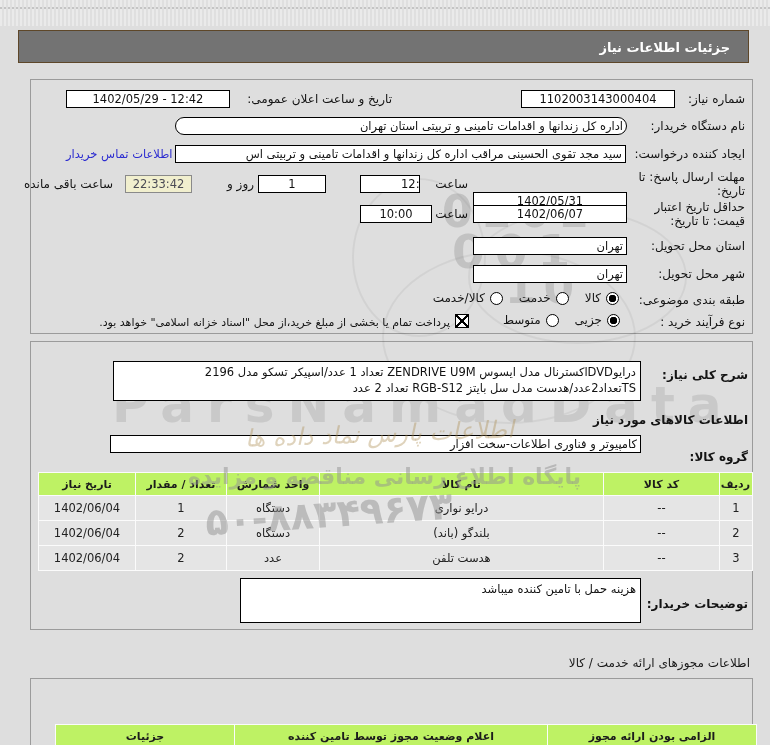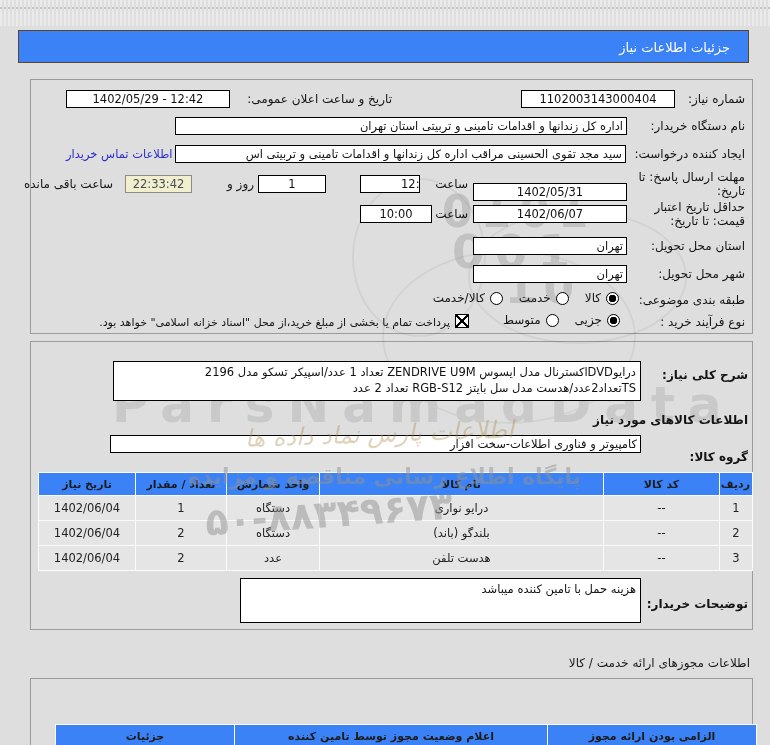--- a/index.html
+++ b/index.html
@@ -8,22 +8,22 @@
     background:#dedede;direction:rtl;
     font-family:"DejaVu Sans","Liberation Sans",sans-serif;
   }
   .abs{position:absolute;}
   
   .top-texture{left:0;top:0;width:770px;height:26px;
     background:repeating-linear-gradient(90deg,#eaeaea 0 2px,#dfdfdf 2px 4px);}
   .dotline{left:0;top:7px;width:770px;border-top:2px dotted #c4c4c4;}
   
   .title-bar{left:18px;top:30px;width:731px;height:33px;
-    background:#3b82f6;border:1px solid #5E4729;color:#fff;
-    font-size:13px;line-height:33px;padding-right:18px;box-sizing:border-box;z-index:2;}
+    background:#737373;border:1px solid #5E4729;color:#fff;
+    font-size:13px;line-height:33px;padding-right:18px;box-sizing:border-box;z-index:2;font-weight:bold;}
   
   .panel{border:1px solid #9b9b9b;z-index:0;}
   
   .lbl{position:absolute;font-size:12px;color:#141414;white-space:nowrap;z-index:3;}
   .lbl.b{font-weight:bold;}
   .lbl.wrap{white-space:normal;width:120px;line-height:14px;text-align:right;}
   .inp{position:absolute;background:#fff;border:1px solid #000;height:18px;
     box-sizing:border-box;font-size:11.5px;line-height:16px;padding:0 3px;
     z-index:2;white-space:nowrap;overflow:hidden;color:#111;}
   .inp.c{text-align:center;direction:ltr;}
@@ -43,21 +43,21 @@
     background:#fff;z-index:3;cursor:pointer;}
   .checkbox.checked{background:
     linear-gradient(45deg,transparent 44%,#000 44%,#000 56%,transparent 56%),
     linear-gradient(-45deg,transparent 44%,#000 44%,#000 56%,transparent 56%),#fff;}
   
   .txtbox{position:absolute;background:#fff;border:1px solid #000;box-sizing:border-box;
     font-size:11.5px;color:#111;padding:2px 4px;z-index:2;text-align:right;line-height:16px;}
   
   table.grid{position:absolute;border-collapse:separate;border-spacing:1px;
     background:#fbfbfb;z-index:2;table-layout:fixed;}
-  table.grid th{background:#3b82f6;color:#1c1c1c;font-size:11px;font-weight:bold;
+  table.grid th{background:#bef264;color:#1c1c1c;font-size:11px;font-weight:bold;
     height:22px;padding:0 2px;overflow:hidden;white-space:nowrap;text-align:center;}
   table.grid td{background:#e5e5e5;color:#222;font-size:11.5px;text-align:center;
     height:24px;padding:0 3px;overflow:hidden;white-space:nowrap;}
   
   .wm{position:absolute;pointer-events:none;white-space:nowrap;}
   .wm-under{z-index:1;}
   .wm-over{z-index:6;}
   .wm-ellipse{border:2px solid rgba(0,0,0,0.05);border-radius:50%;}
   .wm-digits{font-weight:bold;color:rgba(130,130,130,0.30);direction:ltr;}
   .wm-brand{font-weight:bold;color:#c9c9c9;direction:ltr;letter-spacing:13px;font-size:50px;}
@@ -84,28 +84,28 @@
   <div class="wm wm-under wm-brand" style="left:112px;top:376px;">ParsNamadData</div>
 
   <div class="abs panel" style="left:30px;top:79px;width:721px;height:253px;"></div>
 
   <div class="lbl" style="right:25px;top:92px;">شماره نیاز:</div>
   <div class="inp c" style="left:473px;top:90px;width:154px;margin-left:48px;">1102003143000404</div>
   <div class="lbl" style="right:378px;top:92px;">تاریخ و ساعت اعلان عمومی:</div>
   <div class="inp c" style="left:66px;top:90px;width:164px;">1402/05/29 - 12:42</div>
 
   <div class="lbl" style="right:25px;top:119px;">نام دستگاه خریدار:</div>
-  <div class="inp r" style="left:175px;top:117px;width:452px;">اداره کل زندانها و اقدامات تامینی و تربیتی استان تهران</div>
+  <div class="inp r" style="left:175px;top:117px;width:452px;border-radius:9px;">اداره کل زندانها و اقدامات تامینی و تربیتی استان تهران</div>
 
   <div class="lbl" style="right:25px;top:147px;">ایجاد کننده درخواست:</div>
   <div class="inp r" style="left:175px;top:145px;width:451px;">سید مجد تقوی الحسینی مراقب  اداره کل زندانها و اقدامات تامینی و تربیتی اس</div>
   <div class="link" style="left:66px;top:147px;">اطلاعات تماس خریدار</div>
 
   <div class="lbl wrap" style="right:25px;top:170px;">مهلت ارسال پاسخ: تا تاریخ:</div>
-  <div class="inp c" style="left:473px;top:183px;width:154px;">1402/05/31</div>
+  <div class="inp c" style="left:473px;top:192px;width:154px;">1402/05/31</div>
   <div class="lbl" style="right:302px;top:177px;">ساعت</div>
   <div class="inp c" style="left:360px;top:175px;width:60px;padding-left:40px;">12:50</div>
   <div class="inp c" style="left:258px;top:175px;width:68px;">1</div>
   <div class="lbl" style="left:227px;top:177px;">روز و</div>
   <div class="countdown" style="left:125px;top:175px;width:67px;">22:33:42</div>
   <div class="lbl" style="left:24px;top:177px;">ساعت باقی مانده</div>
 
   <div class="lbl wrap" style="right:25px;top:200px;">حداقل تاریخ اعتبار قیمت: تا تاریخ:</div>
   <div class="inp c" style="left:473px;top:205px;width:154px;">1402/06/07</div>
   <div class="lbl" style="right:302px;top:207px;">ساعت</div>

